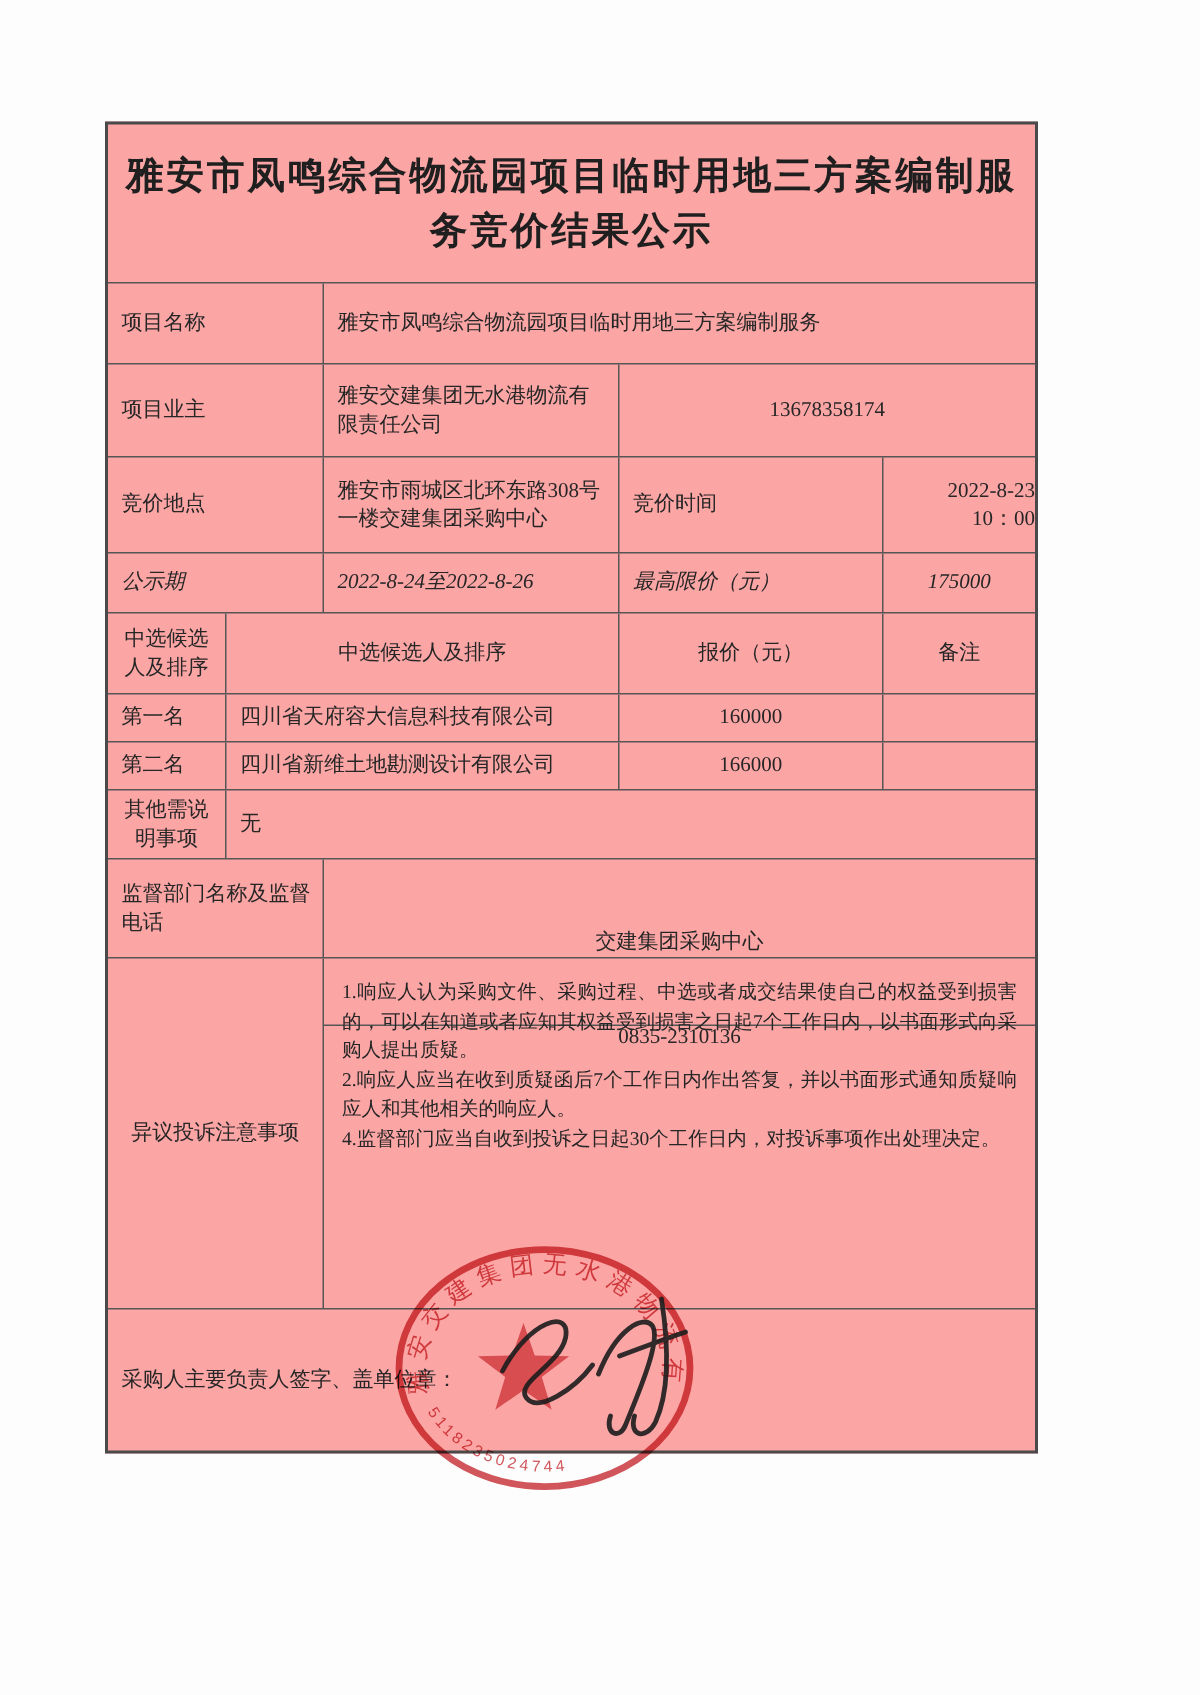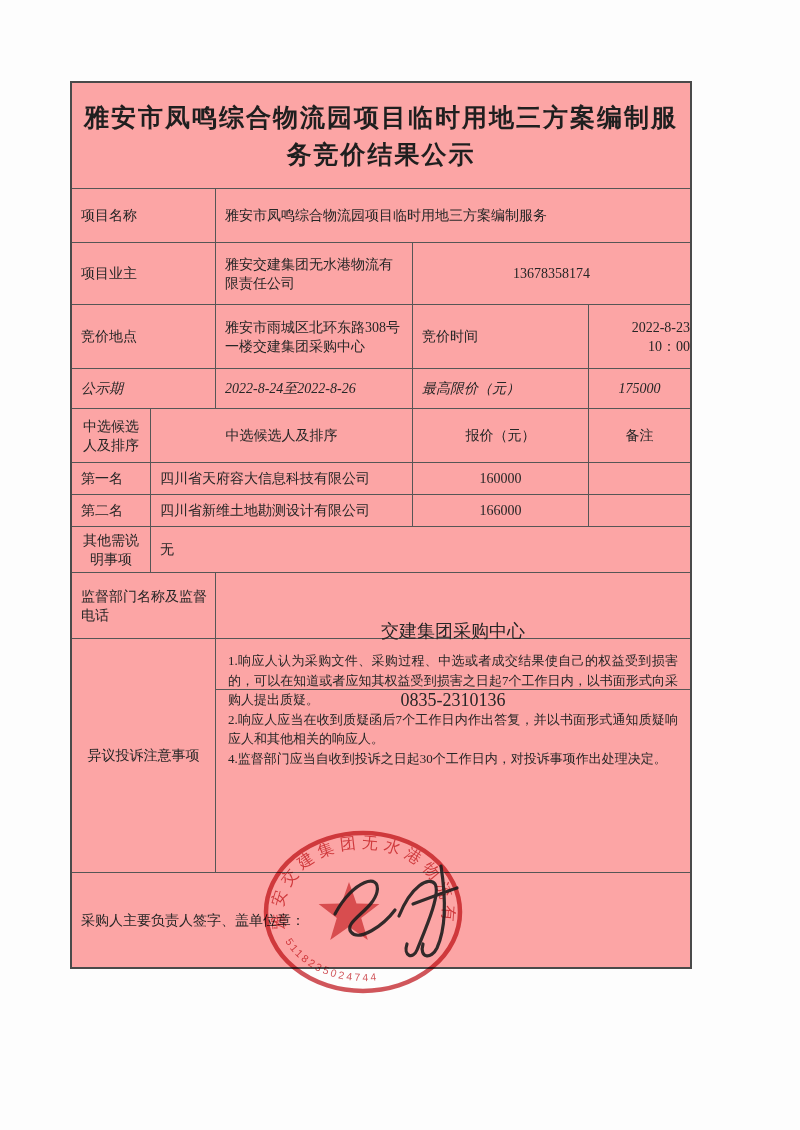--- a/index.html
+++ b/index.html
@@ -37,21 +37,21 @@
     width:100%; height:100%;
     display:flex; align-items:center; justify-content:center;
     font-family:"Liberation Sans", sans-serif;
     font-weight:bold; font-size:25px; line-height:37px;
     letter-spacing:2px; text-align:center;
     padding:0 10px; color:#1f1f1f;
   }
   .narrow4 { display:block; width:62px; margin:0 auto; text-align:center; }
   .stack { display:flex; flex-direction:column; align-items:flex-end; justify-content:center; width:100%; }
   .subcol { display:flex; flex-direction:column; border-left:1.5px solid #565656; }
-  .subrow { flex:1; display:flex; align-items:center; justify-content:center; font-size:18px;margin-top:46px; }
+  .subrow { flex:1; display:flex; align-items:center; justify-content:center; font-size:14px;margin-top:46px; }
   .subrow + .subrow { border-top:1.5px solid #565656; }
   .notice-text { align-items:flex-start; padding:12px 12px 8px 12px; display:block; font-size:13px; line-height:19.6px; text-align:justify; }
   .notice-text p { margin:0; }
   .seal-svg { position:absolute; left:261px; top:824px; z-index:5; mix-blend-mode:multiply; opacity:0.88; }
   .sig-svg  { position:absolute; left:325px; top:852px; z-index:6; }
 </style>
 </head>
 <body>
 
 <div class="page">

